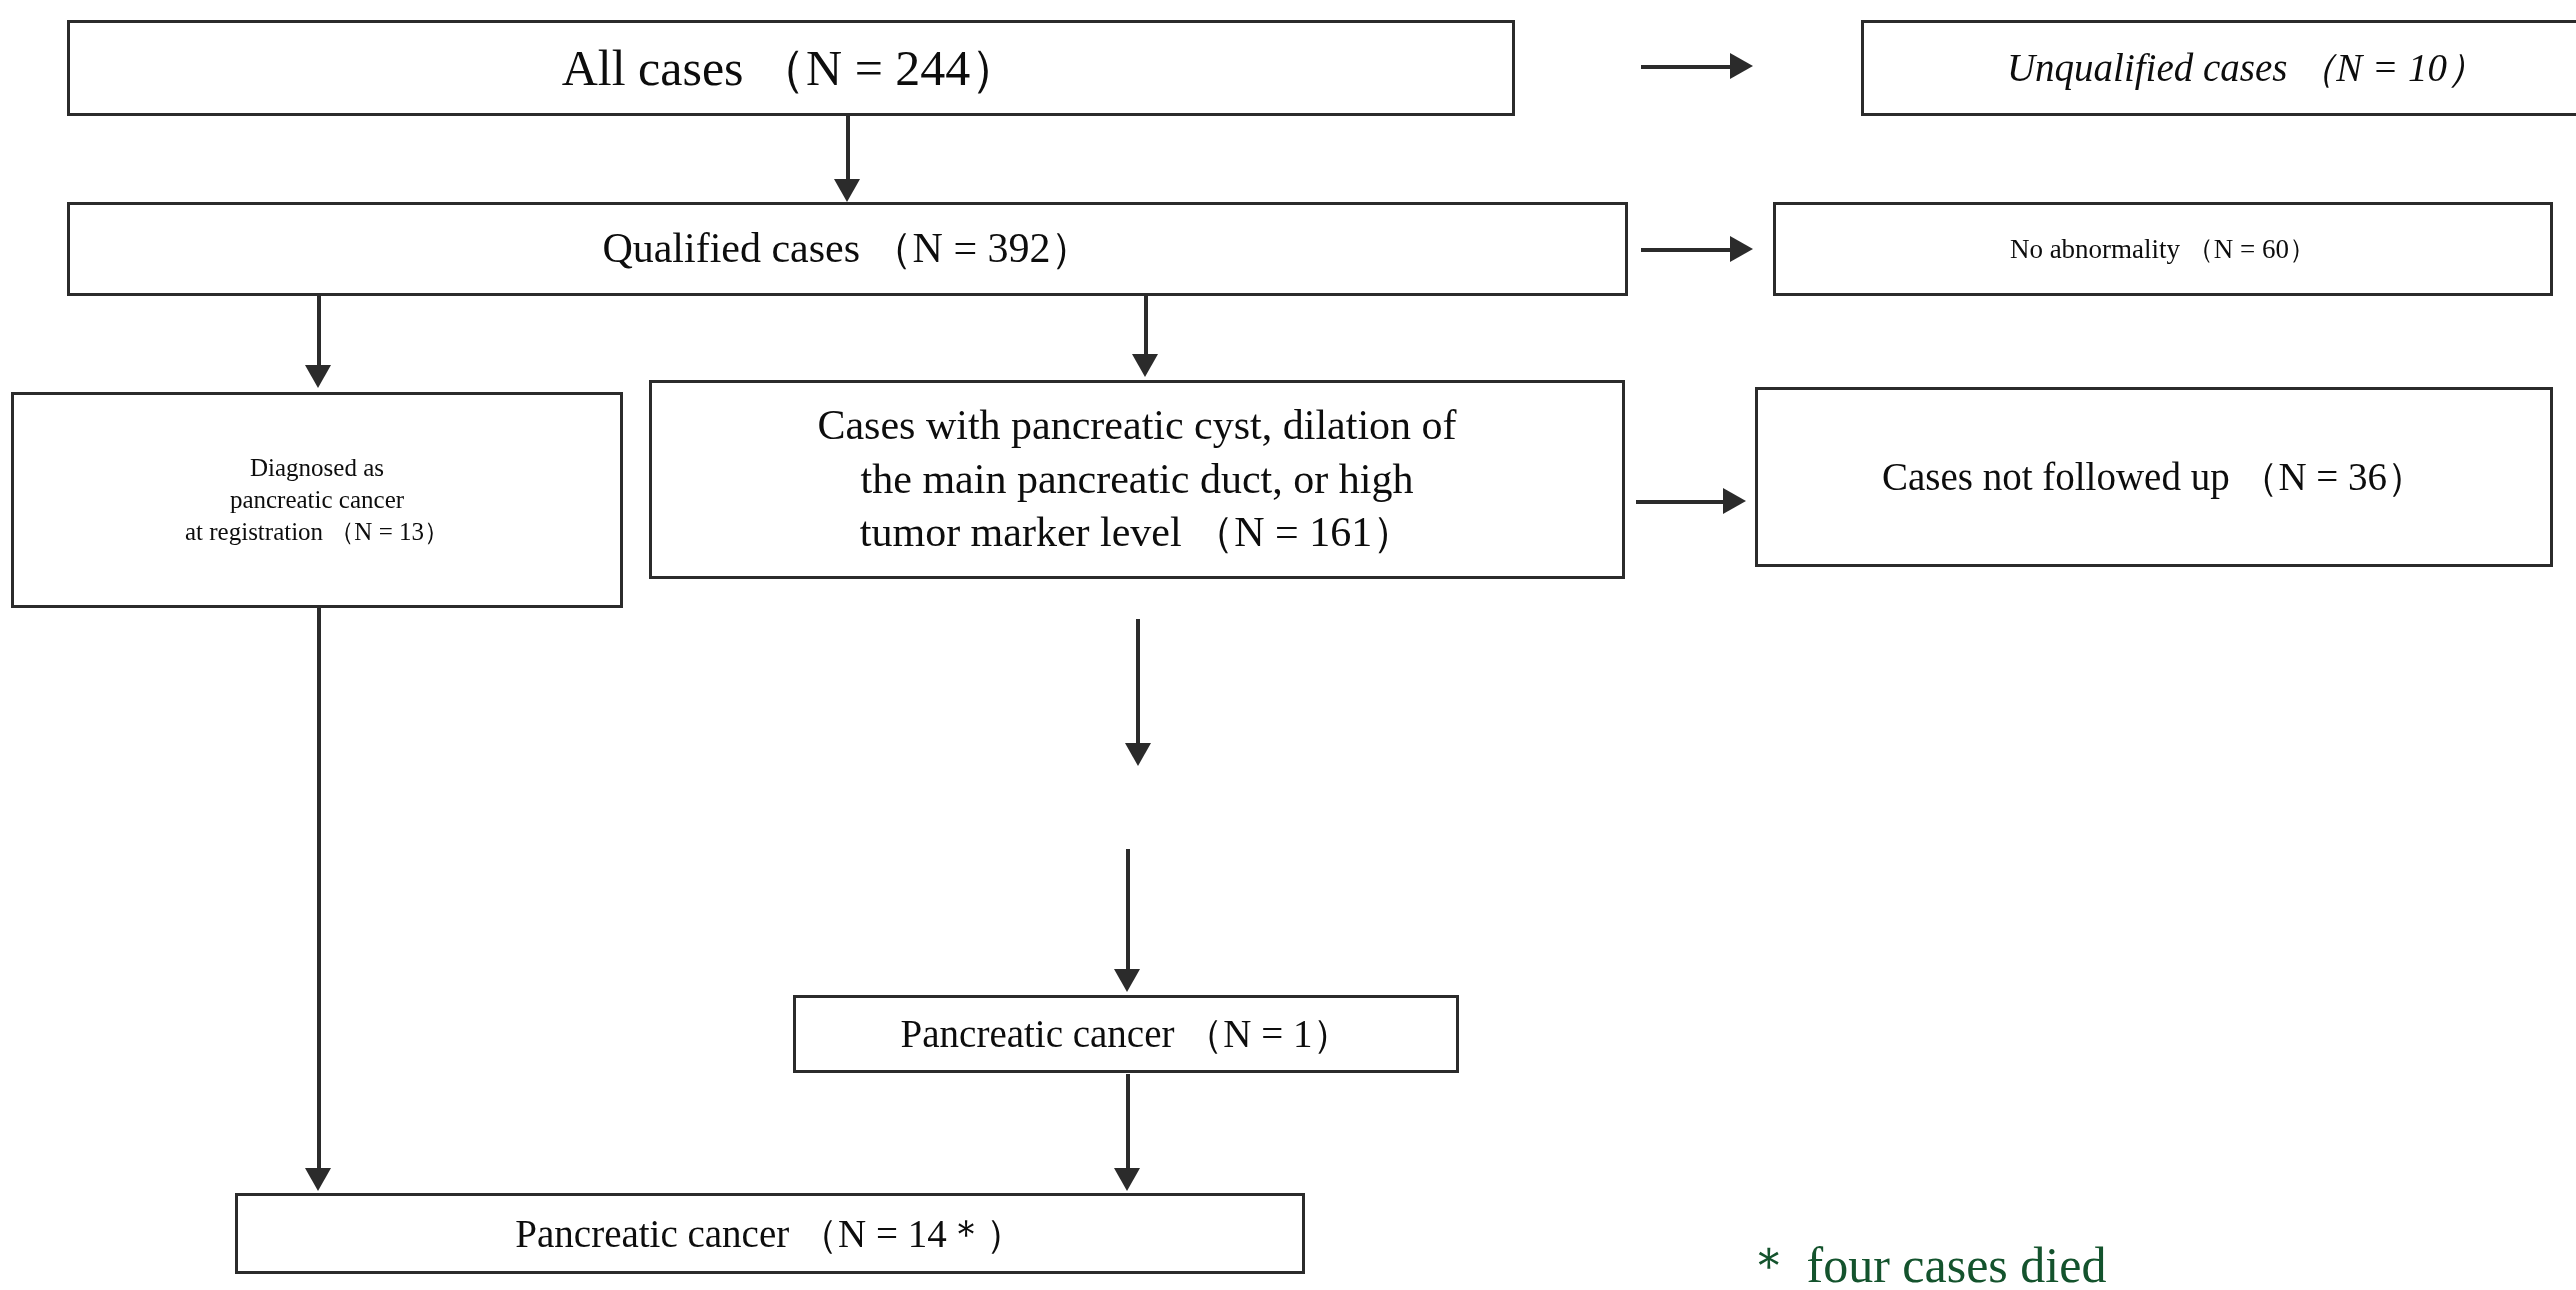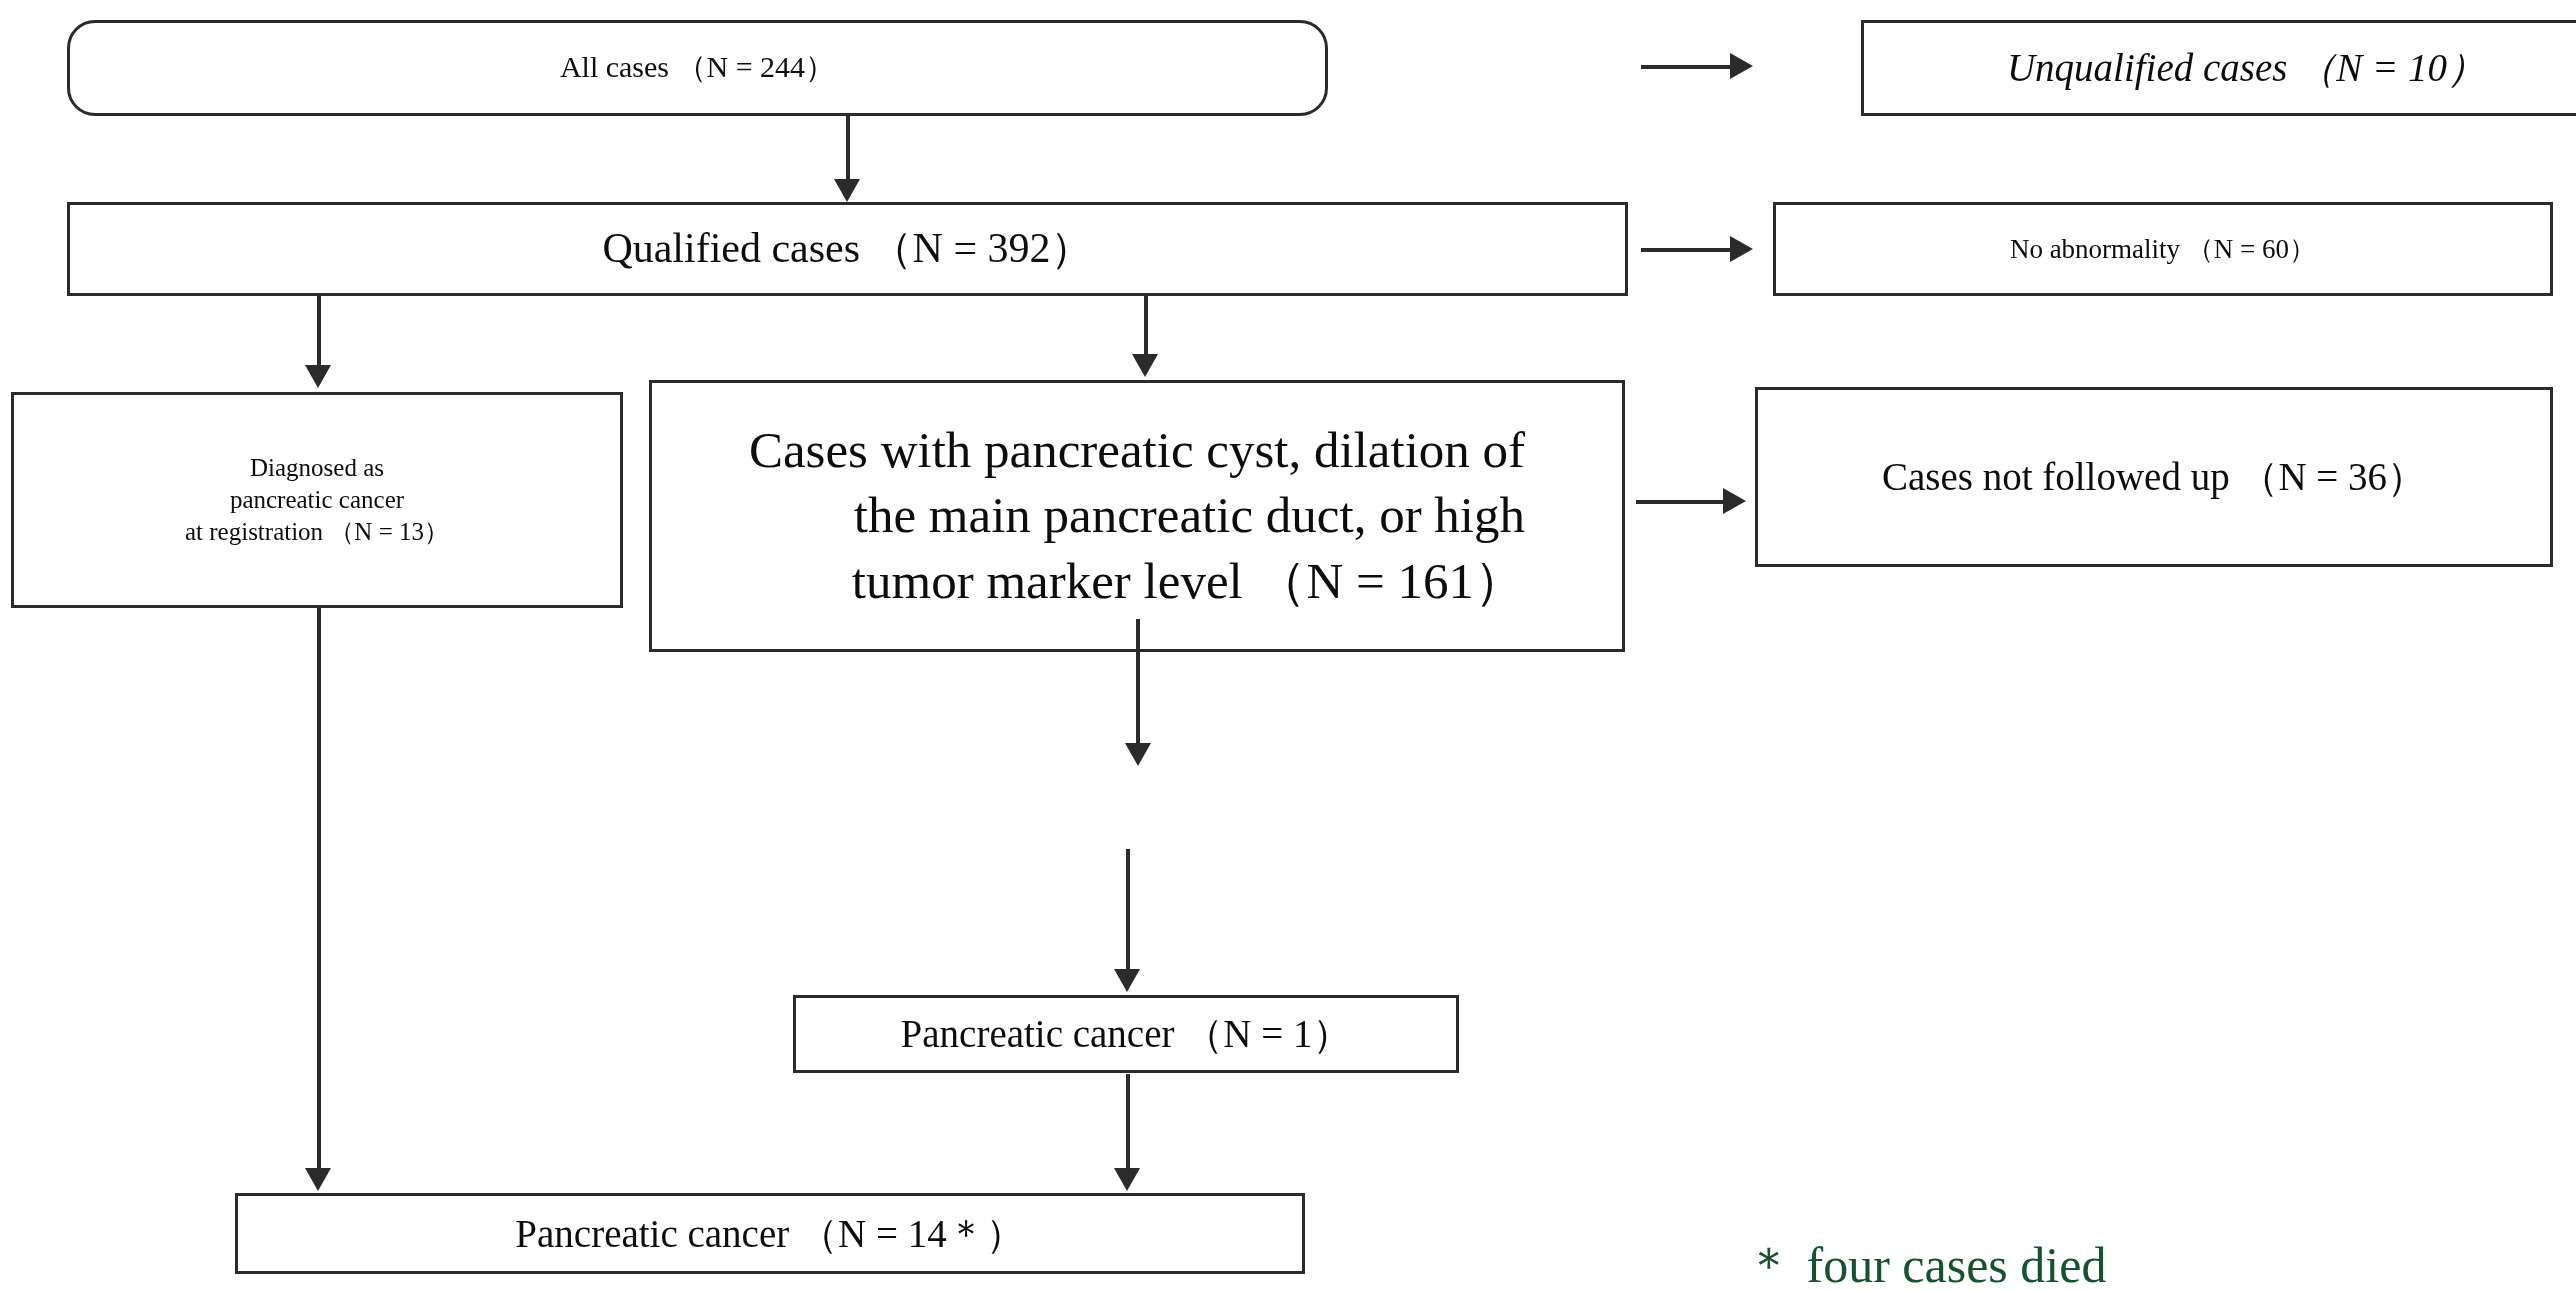--- a/index.html
+++ b/index.html
@@ -27,26 +27,26 @@
     text-align: center;
     line-height: 1.28;
     color: #0d0d0d;
   }
   .box .txt {
     display: block;
     padding: 0 7.8px;
     white-space: pre-line;
   }
   
-  #box-all-cases      { left: 67px;  top: 19.6px;   width: 1261px; height: 96px; font-size: 30px; border-radius: 28px; }
+  #box-all-cases      { left: 67px;  top: 19.6px;   width: 1448px; height: 96px; font-size: 50px; }
   #box-unqualified    { left: 1861px;top: 19.6px;   width: 771px;  height: 96px; font-size: 39px; font-style: italic; }
   #box-qualified      { left: 67px;  top: 202px;  width: 1561px; height: 94px; font-size: 42px; }
   #box-no-abnormality { left: 1773px;top: 202px;  width: 780px;  height: 94px; font-size: 27px; }
   #box-diagnosed      { left: 11px;  top: 392px;  width: 612px;  height: 216px; font-size: 25px; }
-  #box-cyst           { left: 649px; top: 380px;  width: 976px; height: 272px; font-size: 51px; text-align: right; }
+  #box-cyst           { left: 649px; top: 380px;  width: 976px; height: 199px; font-size: 42px; }
   #box-not-followed   { left: 1755px;top: 387px;  width: 798px; height: 180px; font-size: 39px; }
   #box-followup       { left: 650px; top: 770px;  width: 974px; height: 79px; font-size: 41px; }
   #box-pc1            { left: 793px;top: 995px; width: 666px;  height: 78px; font-size: 39px; }
   #box-pc14           { left: 235px; top: 1193px; width: 1070px; height: 81px; font-size: 39px; }
 
   
   .vline {
     position: absolute;
     width: 3.9px;
     background: #2b2b2b;

